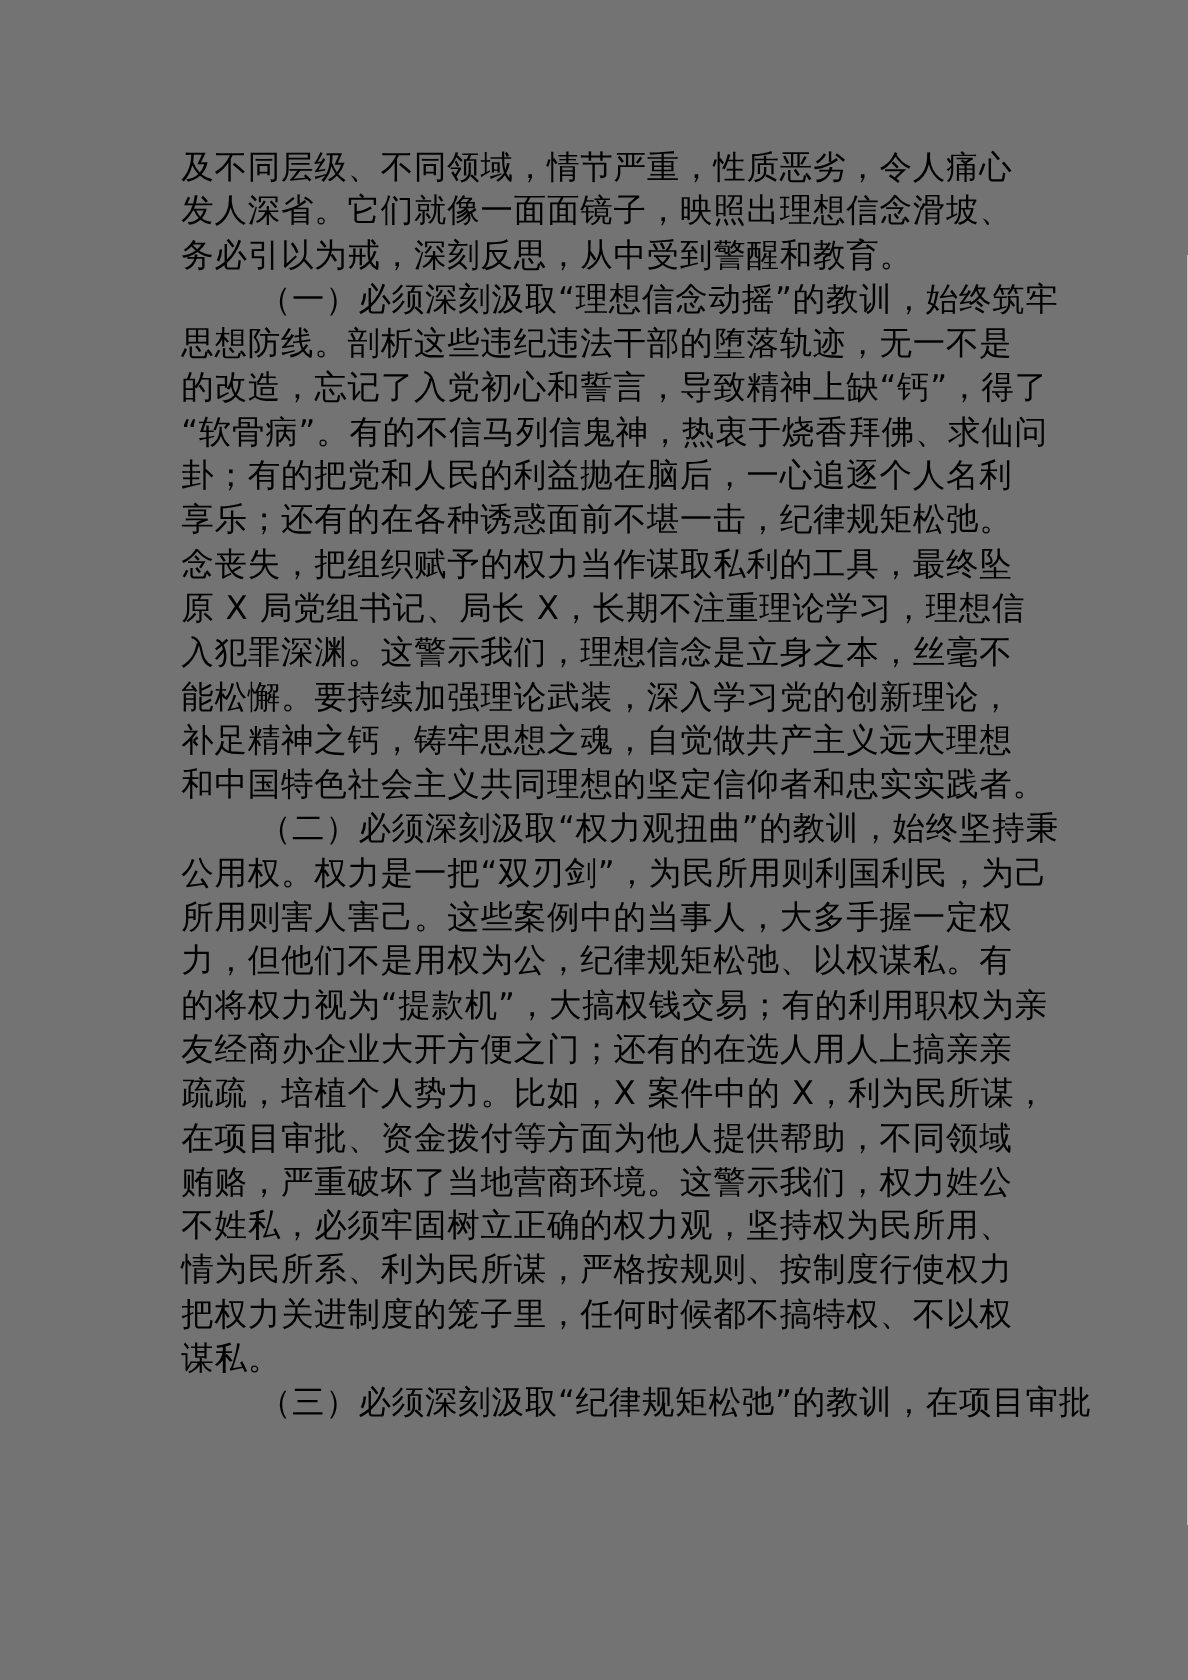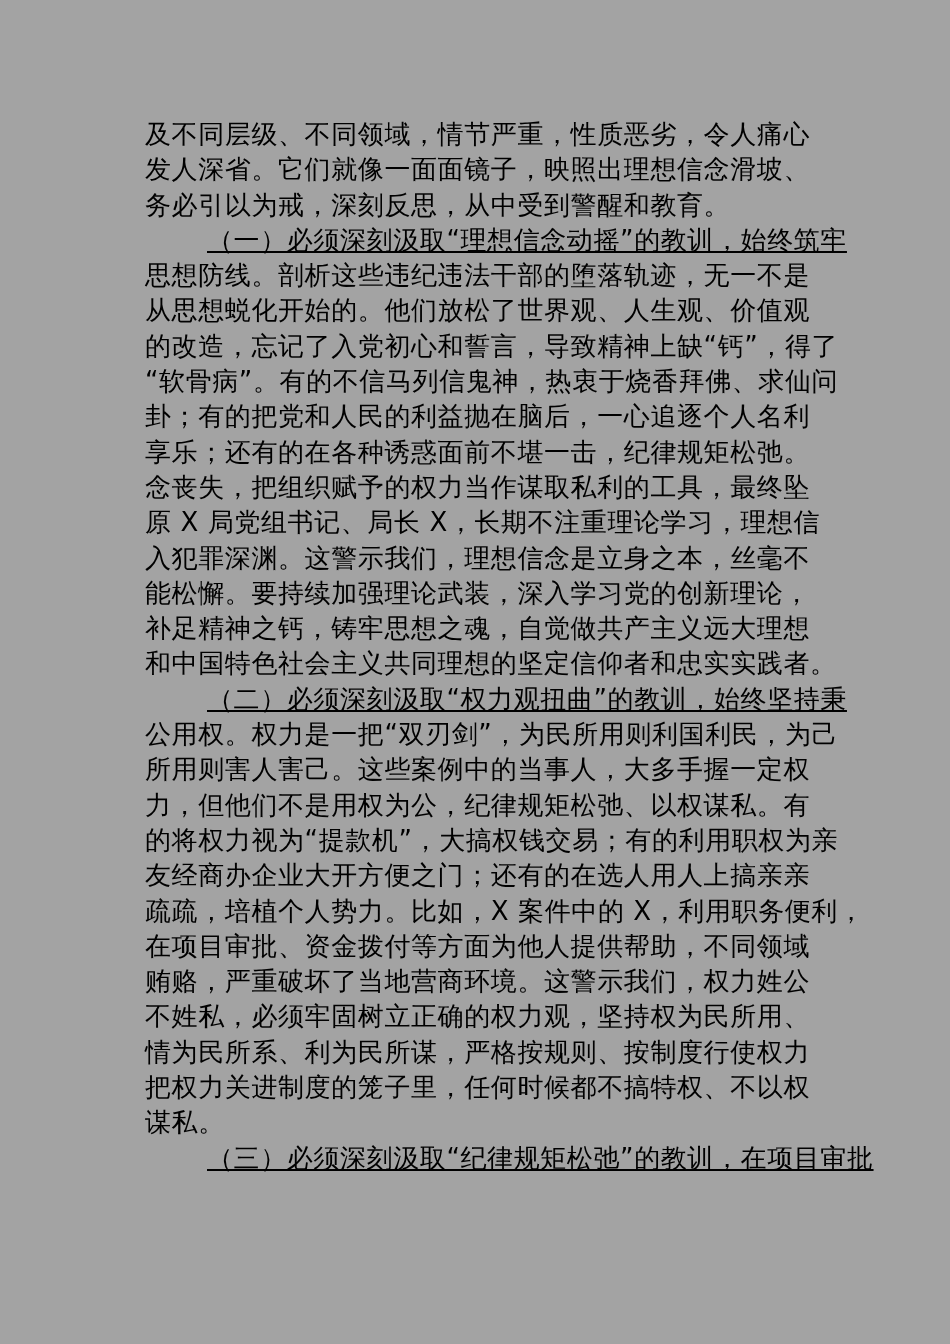--- a/index.html
+++ b/index.html
@@ -14,77 +14,75 @@
       overflow: hidden;
       font-family: "DejaVu Sans", "Liberation Sans", sans-serif;
       color: #000000;
     }
     .page {
       position: absolute;
       left: 0;
       top: 0;
       width: 950px;
       height: 1344px;
-      background: #a3a3a3;
+      background: #737373;
     }
     .body-text {
       position: absolute;
       left: 145px;
       top: 117px;
       width: 690px;
     }
     .line {
       display: block;
       height: 35.3px;
       line-height: 35.3px;
       font-size: 26px;
       letter-spacing: 0.6px;
       white-space: nowrap;
     }
     .line.indent {
       padding-left: 62px;
-      text-decoration: underline;
     }
   </style>
 </head>
 <body>
 
 <div class="page">
   <div class="body-text">
 
     <div>
       <span class="line">及不同层级、不同领域，情节严重，性质恶劣，令人痛心</span>
       <span class="line">发人深省。它们就像一面面镜子，映照出理想信念滑坡、</span>
       <span class="line">务必引以为戒，深刻反思，从中受到警醒和教育。</span>
     </div>
 
     <div>
       <span class="line indent">（一）必须深刻汲取“理想信念动摇”的教训，始终筑牢</span>
       <span class="line">思想防线。剖析这些违纪违法干部的堕落轨迹，无一不是</span>
-      <span class="line">从思想蜕化开始的。他们放松了世界观、人生观、价值观</span>
       <span class="line">的改造，忘记了入党初心和誓言，导致精神上缺“钙”，得了</span>
       <span class="line">“软骨病”。有的不信马列信鬼神，热衷于烧香拜佛、求仙问</span>
       <span class="line">卦；有的把党和人民的利益抛在脑后，一心追逐个人名利</span>
       <span class="line">享乐；还有的在各种诱惑面前不堪一击，纪律规矩松弛。</span>
       <span class="line">念丧失，把组织赋予的权力当作谋取私利的工具，最终坠</span>
       <span class="line">原 X 局党组书记、局长 X，长期不注重理论学习，理想信</span>
       <span class="line">入犯罪深渊。这警示我们，理想信念是立身之本，丝毫不</span>
       <span class="line">能松懈。要持续加强理论武装，深入学习党的创新理论，</span>
       <span class="line">补足精神之钙，铸牢思想之魂，自觉做共产主义远大理想</span>
       <span class="line">和中国特色社会主义共同理想的坚定信仰者和忠实实践者。</span>
     </div>
 
     <div>
       <span class="line indent">（二）必须深刻汲取“权力观扭曲”的教训，始终坚持秉</span>
       <span class="line">公用权。权力是一把“双刃剑”，为民所用则利国利民，为己</span>
       <span class="line">所用则害人害己。这些案例中的当事人，大多手握一定权</span>
       <span class="line">力，但他们不是用权为公，纪律规矩松弛、以权谋私。有</span>
       <span class="line">的将权力视为“提款机”，大搞权钱交易；有的利用职权为亲</span>
       <span class="line">友经商办企业大开方便之门；还有的在选人用人上搞亲亲</span>
-      <span class="line">疏疏，培植个人势力。比如，X 案件中的 X，利用职务便利，</span>
+      <span class="line">疏疏，培植个人势力。比如，X 案件中的 X，利为民所谋，</span>
       <span class="line">在项目审批、资金拨付等方面为他人提供帮助，不同领域</span>
       <span class="line">贿赂，严重破坏了当地营商环境。这警示我们，权力姓公</span>
       <span class="line">不姓私，必须牢固树立正确的权力观，坚持权为民所用、</span>
       <span class="line">情为民所系、利为民所谋，严格按规则、按制度行使权力</span>
       <span class="line">把权力关进制度的笼子里，任何时候都不搞特权、不以权</span>
       <span class="line">谋私。</span>
     </div>
 
     <div>
       <span class="line indent">（三）必须深刻汲取“纪律规矩松弛”的教训，在项目审批</span>

